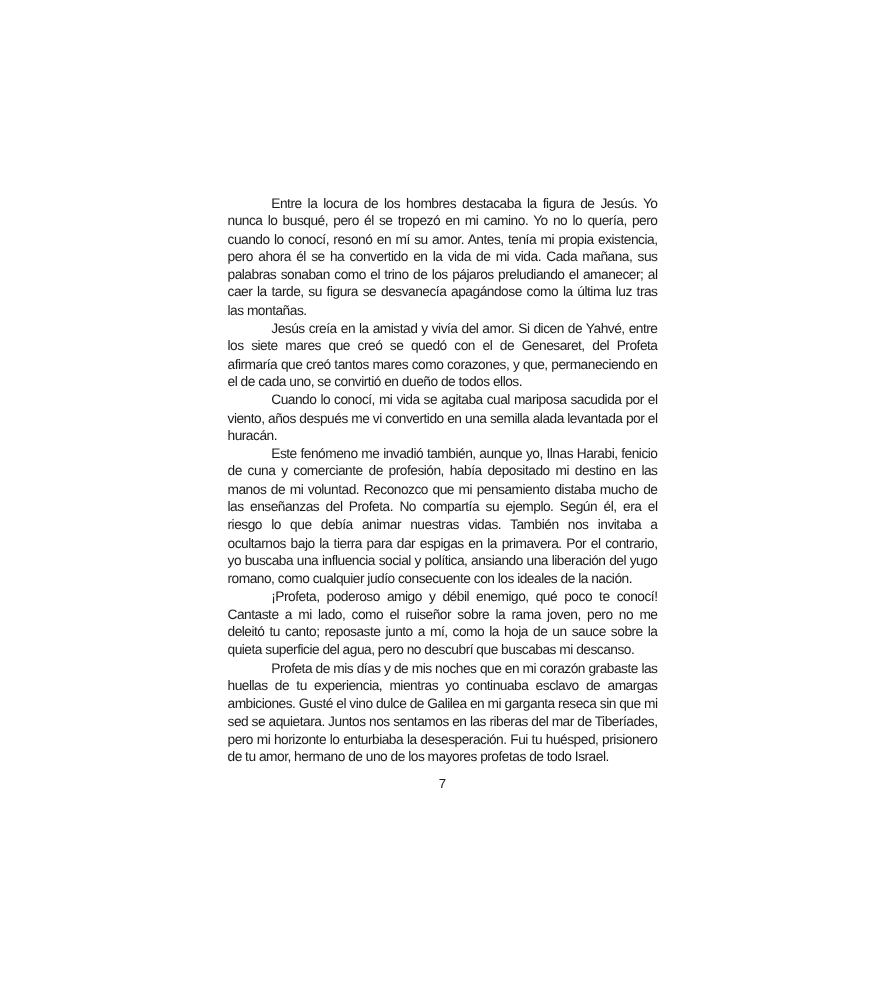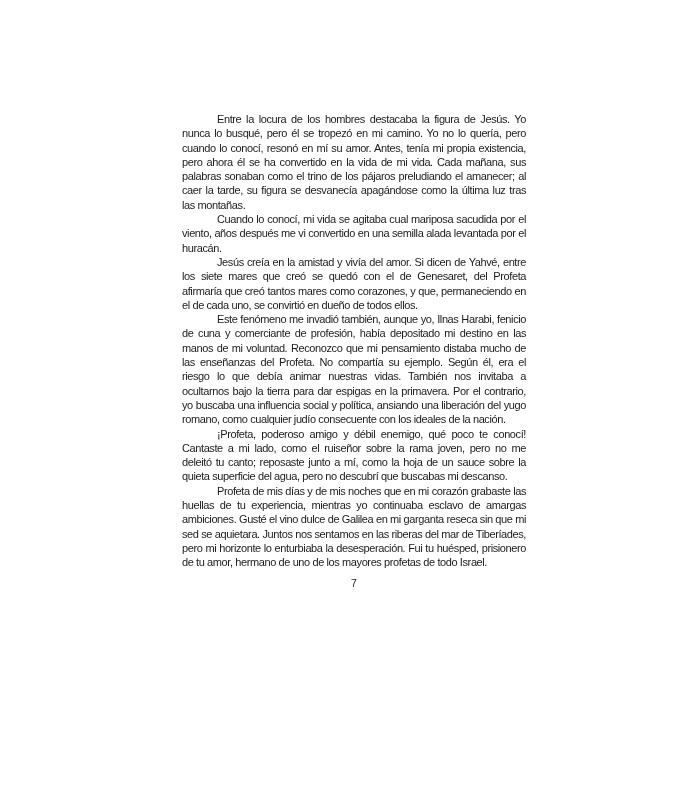--- a/index.html
+++ b/index.html
@@ -34,20 +34,21 @@
     text-align: center;
     color: #1b1b1b;
   }
   .body-text {
     color: #1b1b1b;
     font-size: 11px;
     line-height: 14.3px;
     letter-spacing: -0.4px;
     text-align: justify;
     text-justify: inter-word;
+    margin-top: 44px;
   }
   .body-text p {
     margin: 0;
     padding: 0;
     text-indent: 35px;
   }
   .page-number {
     margin-top: 7px;
     text-align: center;
     font-size: 10.5px;
@@ -55,21 +56,21 @@
     color: #1b1b1b;
   }
 </style>
 </head>
 <body>
 
 <div class="page">
   <div class="column">
     <div class="body-text">
       <p>Entre la locura de los hombres destacaba la figura de Jesús. Yo nunca lo busqué, pero él se tropezó en mi camino. Yo no lo quería, pero cuando lo conocí, resonó en mí su amor. Antes, tenía mi propia existencia, pero ahora él se ha convertido en la vida de mi vida. Cada mañana, sus palabras sonaban como el trino de los pájaros preludiando el amanecer; al caer la tarde, su figura se desvanecía apagándose como la última luz tras las montañas.</p>
+      <p>Jesús creía en la amistad y vivía del amor. Si dicen de Yahvé, entre los siete mares que creó se quedó con el de Genesaret, del Profeta afirmaría que creó tantos mares como corazones, y que, permaneciendo en el de cada uno, se convirtió en dueño de todos ellos.</p>
       <p>Cuando lo conocí, mi vida se agitaba cual mariposa sacudida por el viento, años después me vi convertido en una semilla alada levantada por el huracán.</p>
-      <p>Jesús creía en la amistad y vivía del amor. Si dicen de Yahvé, entre los siete mares que creó se quedó con el de Genesaret, del Profeta afirmaría que creó tantos mares como corazones, y que, permaneciendo en el de cada uno, se convirtió en dueño de todos ellos.</p>
       <p>Este fenómeno me invadió también, aunque yo, Ilnas Harabi, fenicio de cuna y comerciante de profesión, había depositado mi destino en las manos de mi voluntad. Reconozco que mi pensamiento distaba mucho de las enseñanzas del Profeta. No compartía su ejemplo. Según él, era el riesgo lo que debía animar nuestras vidas. También nos invitaba a ocultarnos bajo la tierra para dar espigas en la primavera. Por el contrario, yo buscaba una influencia social y política, ansiando una liberación del yugo romano, como cualquier judío consecuente con los ideales de la nación.</p>
       <p>¡Profeta, poderoso amigo y débil enemigo, qué poco te conocí! Cantaste a mi lado, como el ruiseñor sobre la rama joven, pero no me deleitó tu canto; reposaste junto a mí, como la hoja de un sauce sobre la quieta superficie del agua, pero no descubrí que buscabas mi descanso.</p>
       <p>Profeta de mis días y de mis noches que en mi corazón grabaste las huellas de tu experiencia, mientras yo continuaba esclavo de amargas ambiciones. Gusté el vino dulce de Galilea en mi garganta reseca sin que mi sed se aquietara. Juntos nos sentamos en las riberas del mar de Tiberíades, pero mi horizonte lo enturbiaba la desesperación. Fui tu huésped, prisionero de tu amor, hermano de uno de los mayores profetas de todo Israel.</p>
     </div>
     <div class="page-number">7</div>
   </div>
 </div>
 
 </body></html>

